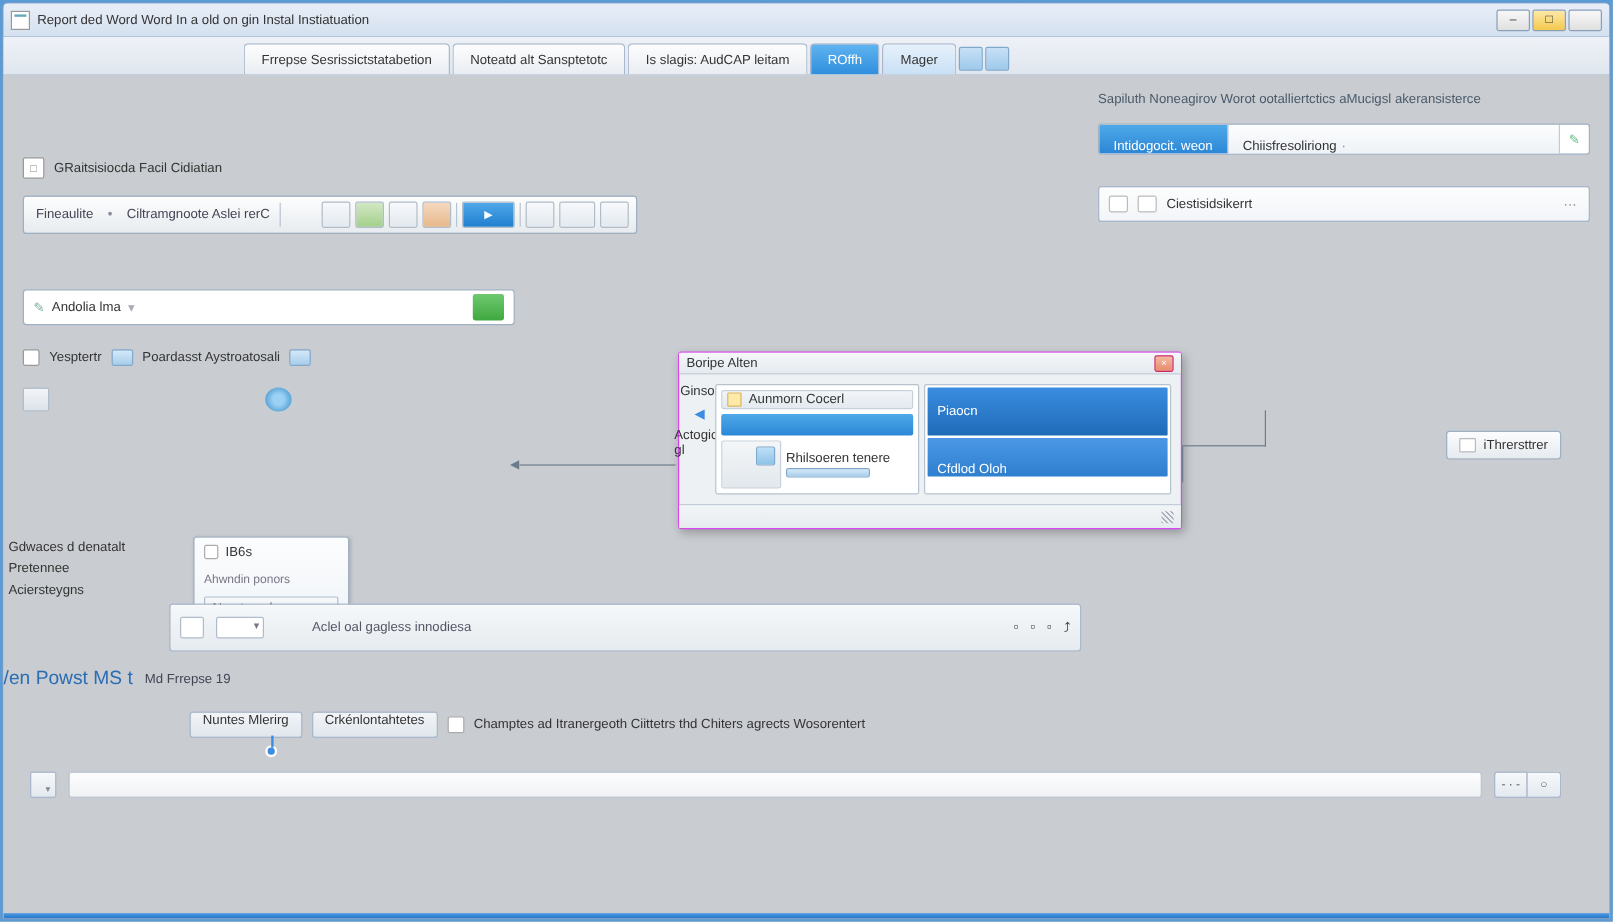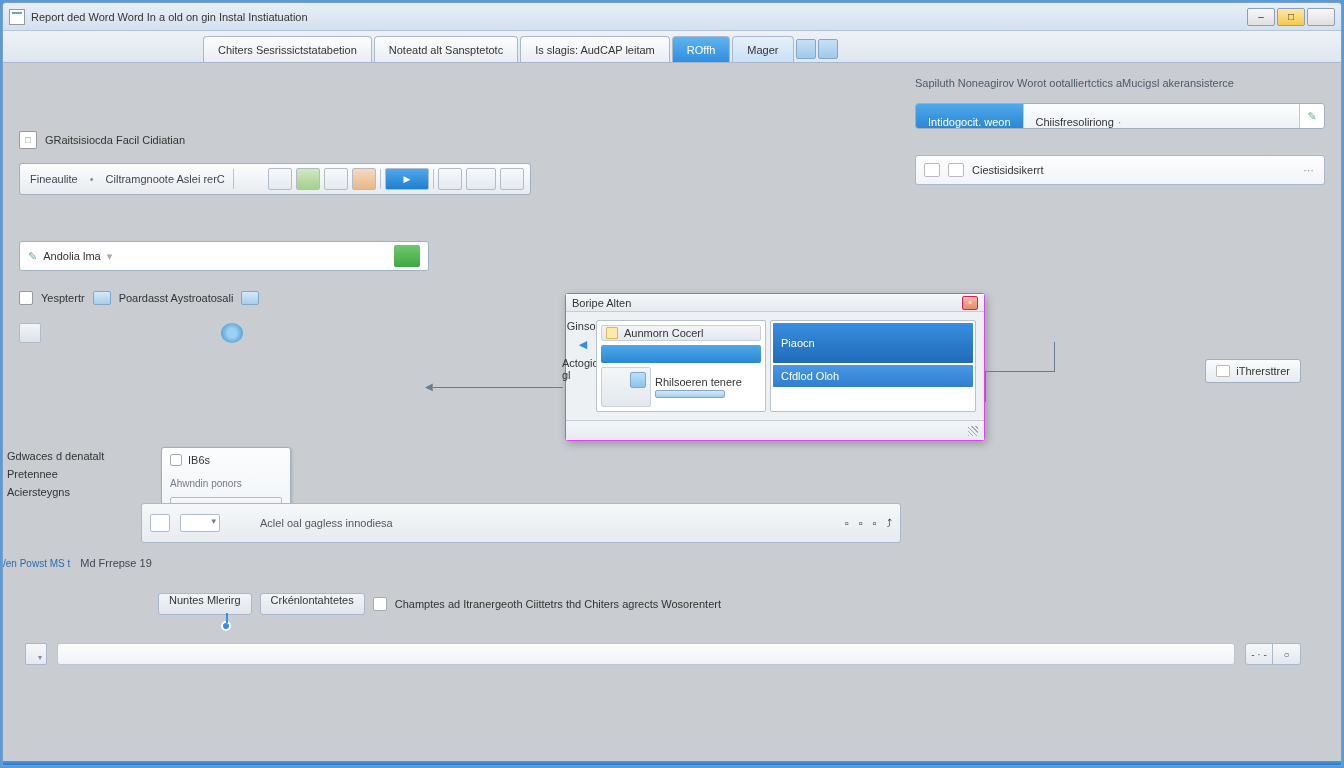--- a/index.html
+++ b/index.html
@@ -49,21 +49,21 @@
 .menu-pop .mi-head .dot{width:12px;height:12px;background:#fff;border:1px solid #aaa;border-radius:2px}
 .menu-pop .mi-sub{color:#778;font-size:10px;margin-bottom:8px}
 .menu-pop .mi-btn{height:20px;background:linear-gradient(#f7f9fb,#e3e9ef);border:1px solid #b0bcc9;border-radius:2px;display:flex;align-items:center;padding:0 6px;color:#556}
 .lower-bar{position:absolute;left:138px;top:440px;right:440px;height:40px;background:linear-gradient(#f6f8fa,#e6ebef);border:1px solid #a9b8cc;border-radius:3px;display:flex;align-items:center;padding:0 8px;gap:10px}
 .lower-bar .sq2{width:20px;height:18px;background:#fff;border:1px solid #b0bcc9;border-radius:2px}
 .lower-bar .drop{width:40px;height:18px;background:#fff;border:1px solid #b0bcc9;border-radius:2px;position:relative}
 .lower-bar .drop::after{content:"▾";position:absolute;right:3px;top:1px;font-size:9px;color:#778}
 .lower-bar .txt{color:#556}
 .lower-bar .micro{display:flex;gap:10px;margin-left:auto;color:#99a}
 .lb-row{position:absolute;left:0;top:494px;display:flex;align-items:center;gap:10px}
-.lb-row .lnk{color:#2a6db5;font-size:10px}
+.lb-row .lnk{color:#2a6db5;font-size:16px}
 .caption-row{position:absolute;left:155px;top:530px;display:flex;align-items:center;gap:8px;color:#445}
 .caption-row .cbtn{height:22px;padding:0 10px;background:linear-gradient(#f2f5f8,#e0e6ec);border:1px solid #a9b8cc;border-radius:3px;color:#556}
 .caption-row .ico-s{width:14px;height:14px;background:#fff;border:1px solid #aaa;border-radius:2px}
 .bottom-strip{position:absolute;left:22px;top:580px;right:40px;display:flex;align-items:center;gap:10px}
 .bottom-strip .sqx{width:22px;height:22px;background:linear-gradient(#f6f8fa,#e3e9ef);border:1px solid #a9b8cc;border-radius:2px;position:relative}
 .bottom-strip .sqx::after{content:"▾";position:absolute;right:4px;bottom:2px;font-size:8px;color:#889}
 .bottom-strip .longbar{flex:1;height:22px;background:linear-gradient(#fdfdfd,#f0f2f5);border:1px solid #bcc7d2;border-radius:3px}
 .bottom-strip .end-seg{display:flex}
 .bottom-strip .end-seg .seg{width:28px;height:22px;background:linear-gradient(#f6f8fa,#e3e9ef);border:1px solid #a9b8cc;display:flex;align-items:center;justify-content:center;font-size:10px;color:#556}
 .bottom-strip .end-seg .seg:first-child{border-radius:3px 0 0 3px}
@@ -92,21 +92,21 @@
 .dleft .dh .di{width:12px;height:12px;background:#ffe9a8;border:1px solid #d9b75e;border-radius:1px}
 .dleft .row1{height:18px;background:linear-gradient(#4fa8e8,#2b87d6);border-radius:2px;margin-bottom:4px}
 .dleft .row2{display:flex;align-items:center;gap:4px;font-size:9px;color:#556}
 .dleft .row2 .thumb{width:50px;height:40px;background:linear-gradient(#f4f6f8,#e2e8ed);border:1px solid #c7d1db;border-radius:2px;position:relative}
 .dleft .row2 .thumb::after{content:"";position:absolute;right:4px;top:4px;width:14px;height:14px;background:linear-gradient(#bfe0f7,#8ec2e8);border:1px solid #7fa8cc;border-radius:2px}
 .dleft .row2 .tl{display:flex;flex-direction:column;gap:2px}
 .dleft .row2 .tl .bar{width:70px;height:8px;background:linear-gradient(#d5e9f8,#a7cdeb);border:1px solid #7fa8cc;border-radius:2px}
 .dright{flex:1;background:#fff;border:1px solid #b6c2ce;border-radius:2px;padding:2px}
 .dright .sel{height:40px;background:linear-gradient(#3a8de0,#1f6bb8);color:#fff;display:flex;align-items:center;padding:0 8px;font-size:10px;border-radius:1px;margin-bottom:2px}
 .dright .sel span{color:#fff}
-.dright .opt{height:22px;background:linear-gradient(#4a98e6,#2f7fcf);color:#fff;display:flex;align-items:center;padding:0 8px;font-size:10px;border-radius:1px}
+.dright .opt{height:32px;background:linear-gradient(#4a98e6,#2f7fcf);color:#fff;display:flex;align-items:flex-end;padding:0 8px;font-size:10px;border-radius:1px}
 .dright .opt span{color:#fff}
 .dialog .dfoot{height:20px;border-top:1px solid #c2cdd8;background:linear-gradient(#f2f5f8,#e6ebef);display:flex;align-items:center;justify-content:flex-end;padding:0 6px}
 .dialog .dfoot .grip{width:10px;height:10px;background:repeating-linear-gradient(45deg,#aab 0 1px,transparent 1px 3px)}
 .ext-btn{position:absolute;right:40px;top:296px;height:24px;padding:0 10px;background:linear-gradient(#fbfcfd,#e6ebef);border:1px solid #9fb0c2;border-radius:3px;display:flex;align-items:center;gap:6px;color:#445}
 .ext-btn .bi{width:14px;height:12px;background:#fff;border:1px solid #bbb;border-radius:1px}
 .connector{position:absolute;border-top:1px solid #6b7c8d}
 .conn1{left:430px;top:324px;width:130px}
 .conn1::after{content:"◀";position:absolute;left:-8px;top:-7px;font-size:10px;color:#6b7c8d}
 .conn2{left:982px;top:308px;width:70px}
 .conn2::before{content:"";position:absolute;left:0;top:0;width:1px;height:30px;background:#6b7c8d}
@@ -122,21 +122,21 @@
     <span>Report ded Word   Word In a old on gin Instal Instiatuation</span>
     <div class="win-controls">
       <div class="win-btn">–</div>
       <div class="win-btn max">□</div>
       <div class="win-btn"></div>
     </div>
   </div>
 
   <div class="tabstrip">
     <div class="tab">
-        <span>Chiters Sesrissictstatabetion</span>
+        <span>Frrepse Sesrissictstatabetion</span>
       </div>
     <div class="tab">
         <span>Noteatd alt Sansptetotc</span>
       </div>
     <div class="tab">
         <span>Is slagis: AudCAP leitam</span>
       </div>
     <div class="tab blue">
         <span>ROffh</span>
       </div>

